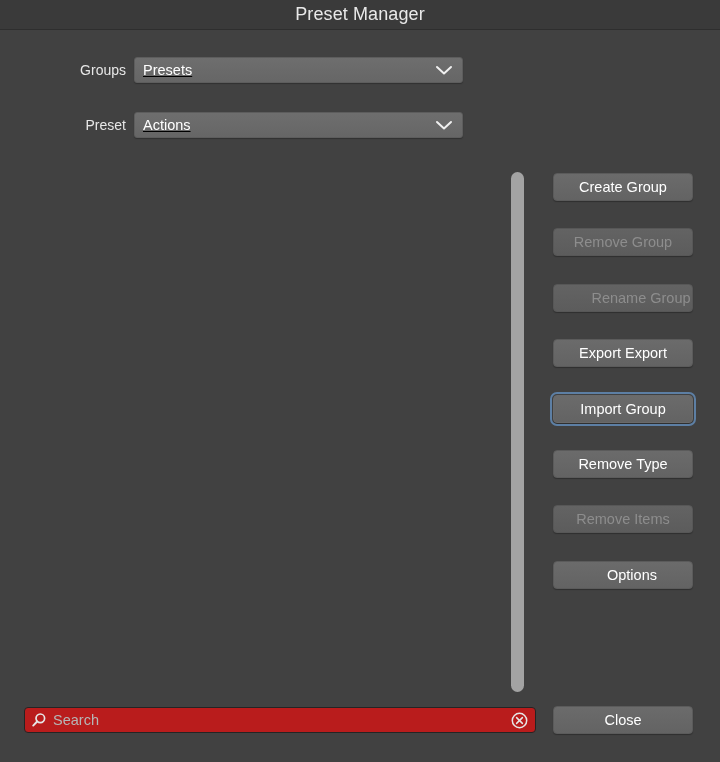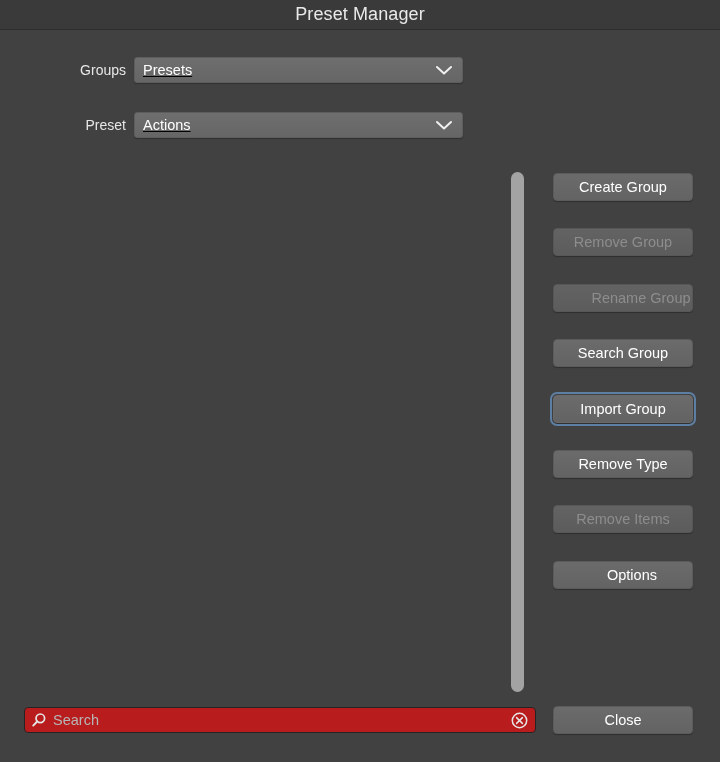--- a/index.html
+++ b/index.html
@@ -224,21 +224,21 @@
 </div>
 
 <div class="list-panel"></div>
 
 <div class="scrollbar-track"></div>
 <div class="scrollbar-thumb"></div>
 
 <button class="btn btn-create">Create Group</button>
 <button class="btn btn-remove-g disabled">Remove Group</button>
 <button class="btn btn-rename-g disabled">Rename Group</button>
-<button class="btn btn-export">Search Group</button>
+<button class="btn btn-export">Export Export</button>
 <button class="btn btn-import focused">Import Group</button>
 <button class="btn btn-remove-t">Remove Type</button>
 <button class="btn btn-remove-i disabled">Remove Items</button>
 <button class="btn btn-options">Options</button>
 
 <div class="search-field">
   <span class="search-icon">
     <svg width="16" height="16" viewBox="0 0 16 16">
       <circle cx="9.3" cy="6.3" r="4.3" fill="none" stroke="#e6e6e6" stroke-width="1.7"></circle>
       <line x1="6.1" y1="9.5" x2="2.2" y2="13.6" stroke="#e6e6e6" stroke-width="1.9" stroke-linecap="round"></line>

